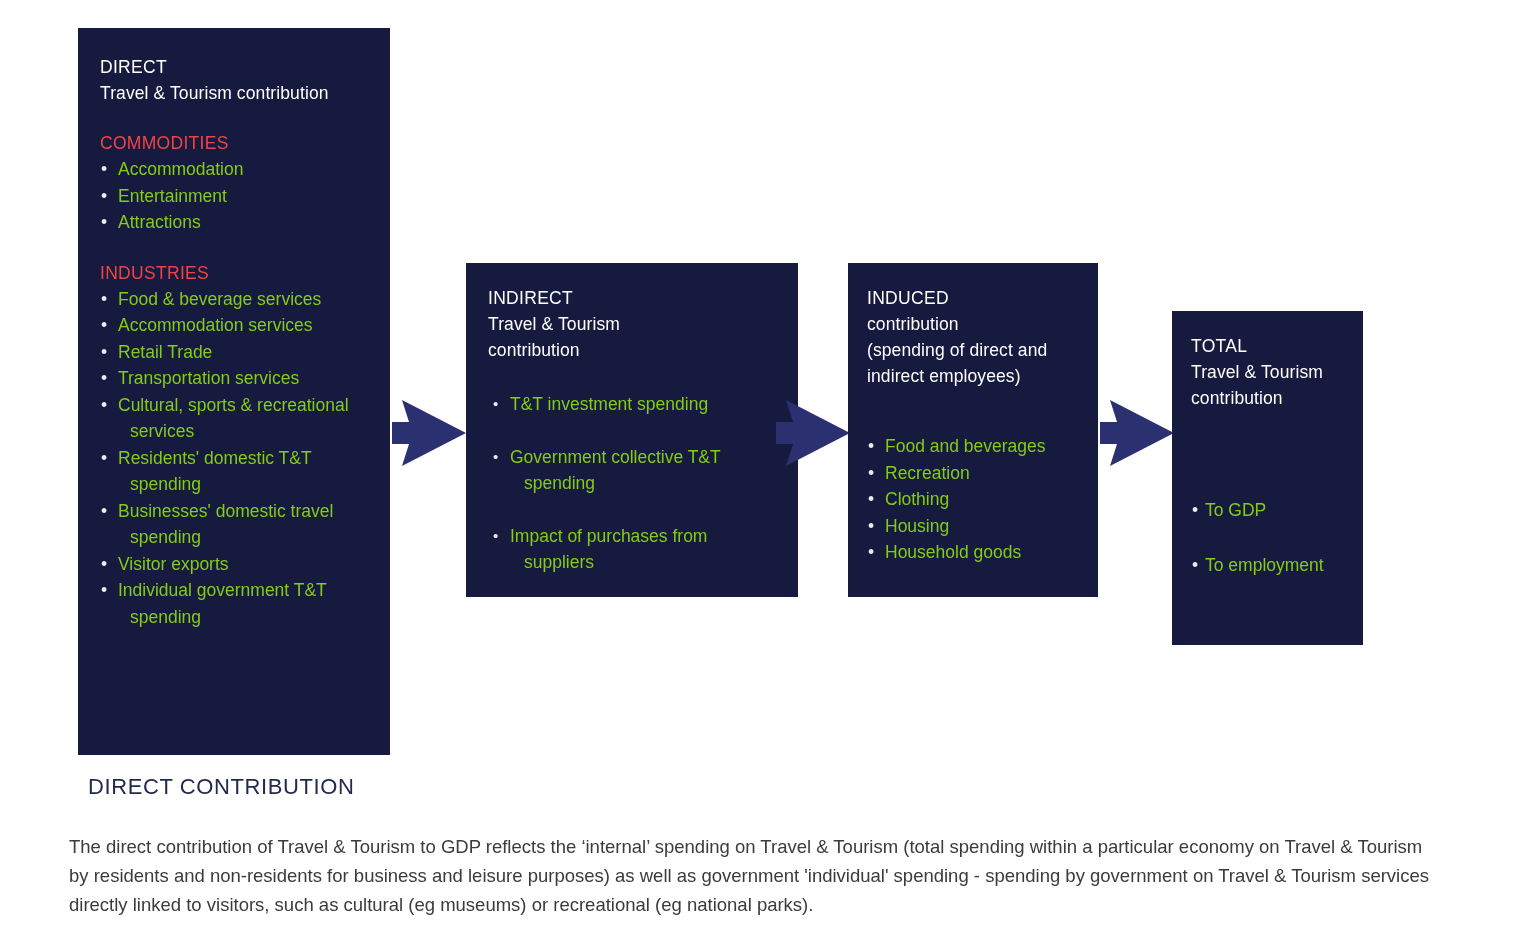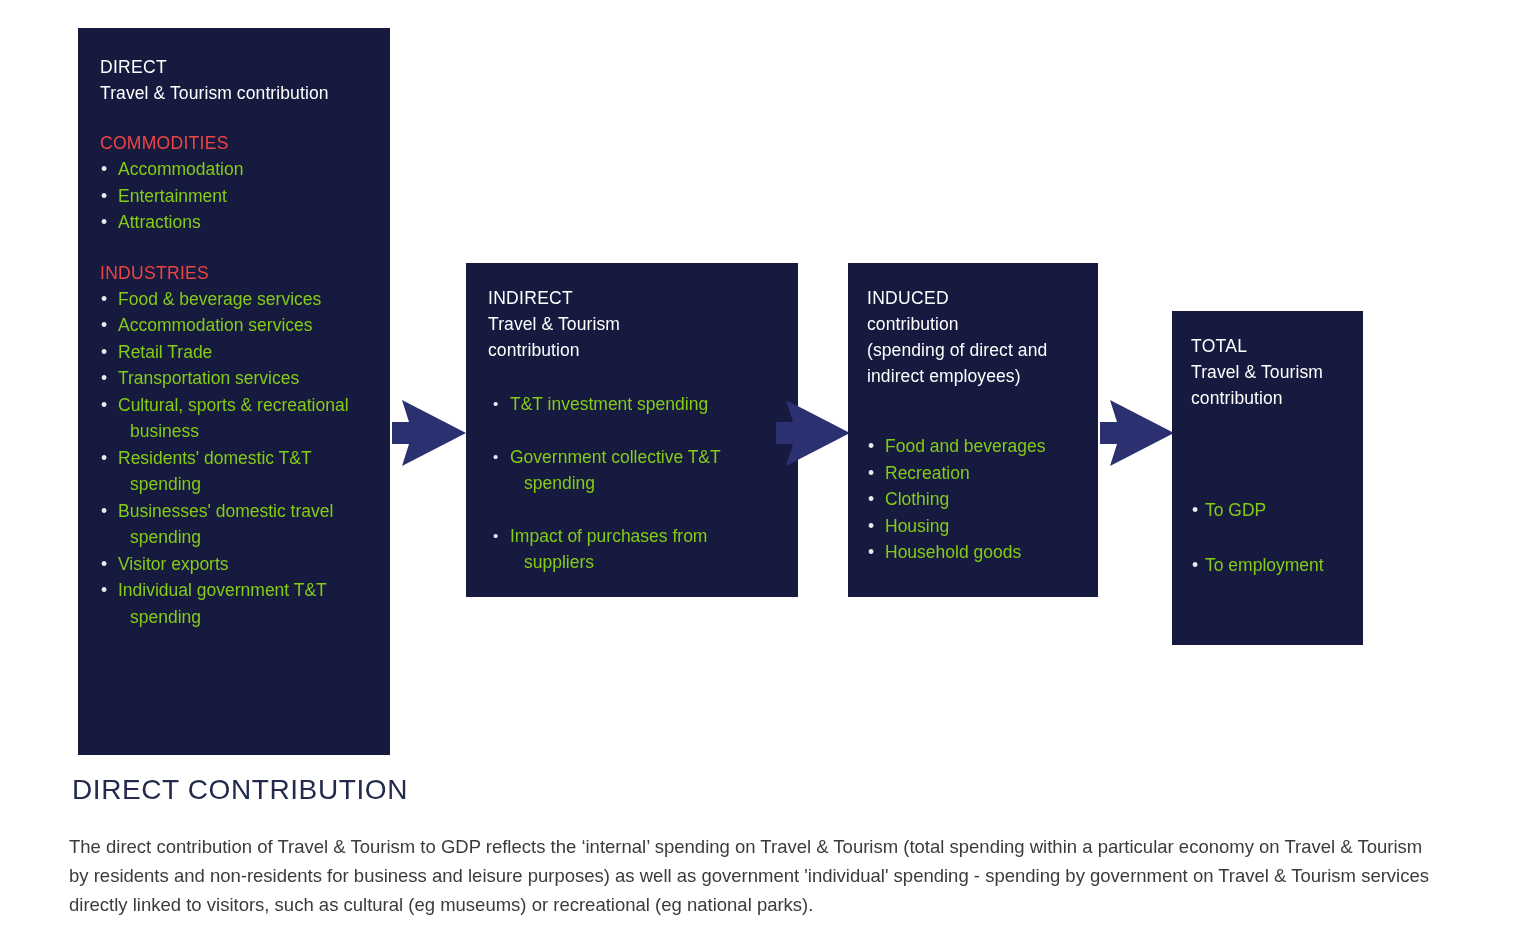--- a/index.html
+++ b/index.html
@@ -78,23 +78,23 @@
   .arrow {
     position: absolute;
     width: 76px;
     height: 74px;
   }
   .arrow svg { display: block; width: 100%; height: 100%; }
 
   
   .sec-heading {
     position: absolute;
-    left: 72px;
+    left: 88px;
     top: 774px;
-    font-size: 28px;
+    font-size: 22px;
     letter-spacing: 0.6px;
     color: #242a4e;
     font-weight: 400;
   }
   .body-copy {
     position: absolute;
     left: 69px;
     top: 832px;
     width: 1360px;
     font-size: 18.5px;
@@ -116,21 +116,21 @@
       <li><span>Entertainment</span></li>
       <li><span>Attractions</span></li>
     </ul>
 
     <div class="section-title">INDUSTRIES</div>
     <ul class="blist">
       <li><span>Food &amp; beverage services</span></li>
       <li><span>Accommodation services</span></li>
       <li><span>Retail Trade</span></li>
       <li><span>Transportation services</span></li>
-      <li><span>Cultural, sports &amp; recreational</span><span class="cont">business</span></li>
+      <li><span>Cultural, sports &amp; recreational</span><span class="cont">services</span></li>
     </ul>
 
     <ul class="blist">
       <li><span>Residents' domestic T&amp;T</span><span class="cont">spending</span></li>
       <li><span>Businesses' domestic travel</span><span class="cont">spending</span></li>
       <li><span>Visitor exports</span></li>
       <li><span>Individual government T&amp;T</span><span class="cont">spending</span></li>
     </ul>
   </div>
 </div>

